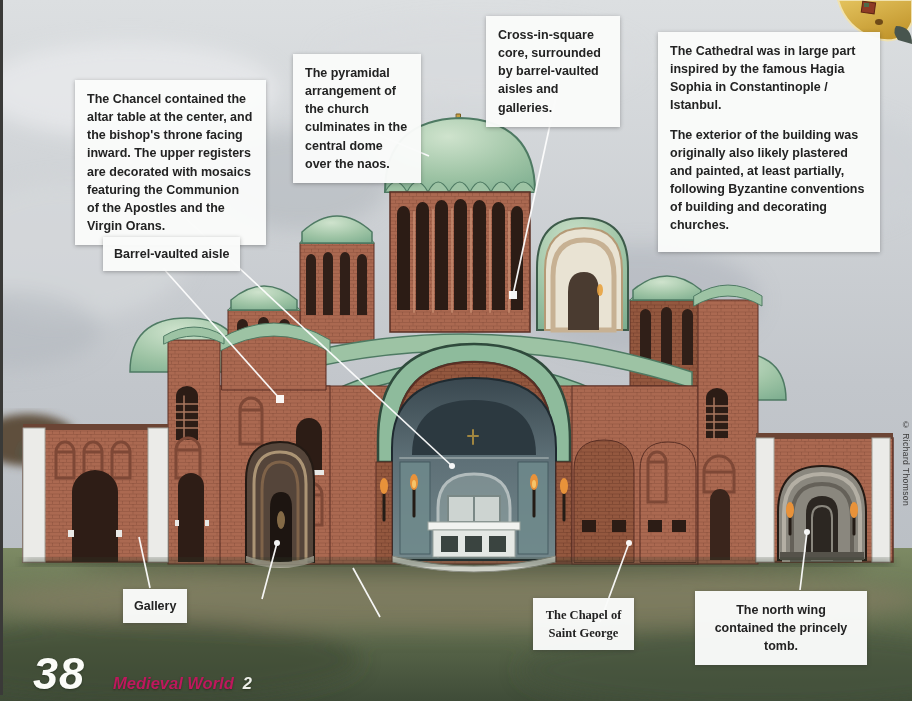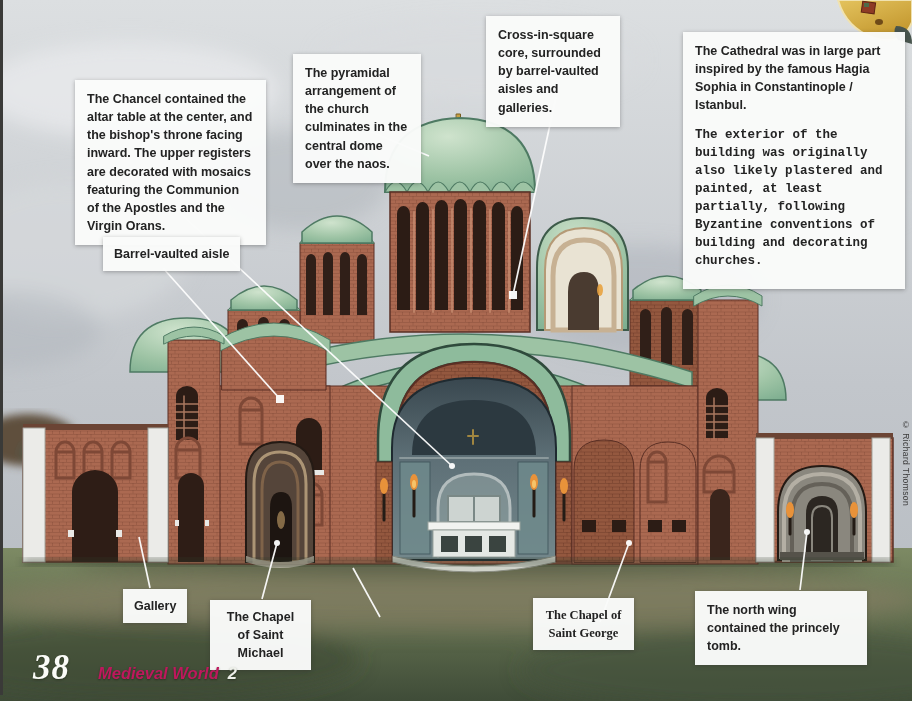--- a/index.html
+++ b/index.html
@@ -3,27 +3,27 @@
 <meta charset="utf-8">
 <style>
   html,body{margin:0;padding:0;background:#888;}
   #page{position:relative;width:912px;height:701px;overflow:hidden;
         font-family:"Liberation Sans",sans-serif;background:#c3c7cc;}
   #page svg{position:absolute;left:0;top:0;}
   .box{position:absolute;background:rgba(250,251,250,.97);color:#232323;
        font-weight:700;font-size:12.5px;line-height:1.45;
        padding:10px 12px;box-shadow:0 1px 4px rgba(40,40,40,.35);}
   .box p{margin:0 0 11px 0;}
-  .box p:last-child{margin-bottom:8px;font-family:Liberation Mono, monospace;}
+  .box p:last-child{margin-bottom:8px;}
   .label{padding:8px 11px;}
   .center{text-align:center;}
   #footer{position:absolute;left:33px;top:648px;color:#fbfcf8;
           display:flex;align-items:baseline;text-shadow:0 1px 2px rgba(20,30,15,.5);}
-  #page-num{font-family:Liberation Serif, serif;
-            font-weight:700;font-style:italic;font-size:35px;letter-spacing:1px;}
+  #page-num{font-family:Liberation Sans, sans-serif;
+            font-weight:700;font-style:italic;font-size:45px;letter-spacing:1px;}
   #series{font-style:italic;font-weight:700;font-size:16.5px;margin-left:28px;color:#be185d;}
   #volume{font-style:italic;font-weight:700;font-size:16.5px;margin-left:9px;color:#eef0ea;}
   #credit{position:absolute;right:1px;top:420px;writing-mode:vertical-rl;
           font-size:8.5px;letter-spacing:.4px;color:#3c3c3c;font-weight:400;}
 </style>
 </head>
 <body>
 
 <div id="page">
 
@@ -343,35 +343,34 @@
 
   <rect x="0" y="0" width="3" height="695" fill="#3a3a38"></rect>
 </svg>
 
   <div class="box" style="left:75px;top:80px;width:167px;">The Chancel contained the altar table at the center, and the bishop's throne facing inward. The upper registers are decorated with mosaics featuring the Communion of the Apostles and the Virgin Orans.</div>
 
   <div class="box" style="left:293px;top:22px;width:104px;margin-top:32px;">The pyramidal arrangement of the church culminates in the central dome over the naos.</div>
 
   <div class="box" style="left:486px;top:16px;width:110px;">Cross-in-square core, surrounded by barrel-vaulted aisles and galleries.</div>
 
-  <div class="box" style="left:683px;top:32px;width:198px;">
+  <div class="box" style="left:658px;top:32px;width:198px;">
     <p>The Cathedral was in large part inspired by the famous Hagia Sophia in Constantinople / Istanbul.</p>
     <p>The exterior of the building was originally also likely plastered and painted, at least partially, following Byzantine conventions of building and decorating churches.</p>
   </div>
 
   <div class="box label" style="left:103px;top:237px;">Barrel-vaulted aisle</div>
 
   <div class="box label" style="left:123px;top:589px;">Gallery</div>
 
-  <div class="box label center" style="left:210px;top:600px;width:79px;">The Chapel of Saint Michael</div>
 
 
   <div class="box label center" style="left:533px;top:598px;width:79px;font-family:Liberation Serif, serif;">The Chapel of Saint George</div>
 
-  <div class="box" style="left:695px;top:591px;width:148px;">The north wing contained the princely tomb.</div>
+  <div class="box" style="left:695px;top:591px;width:148px;text-align:center;">The north wing contained the princely tomb.</div>
 
   <div id="footer">
     <span id="page-num">38</span>
     <span id="series">Medieval World</span>
     <span id="volume">2</span>
   </div>
 
   <div id="credit">© Richard Thomson</div>
 
 </div>

